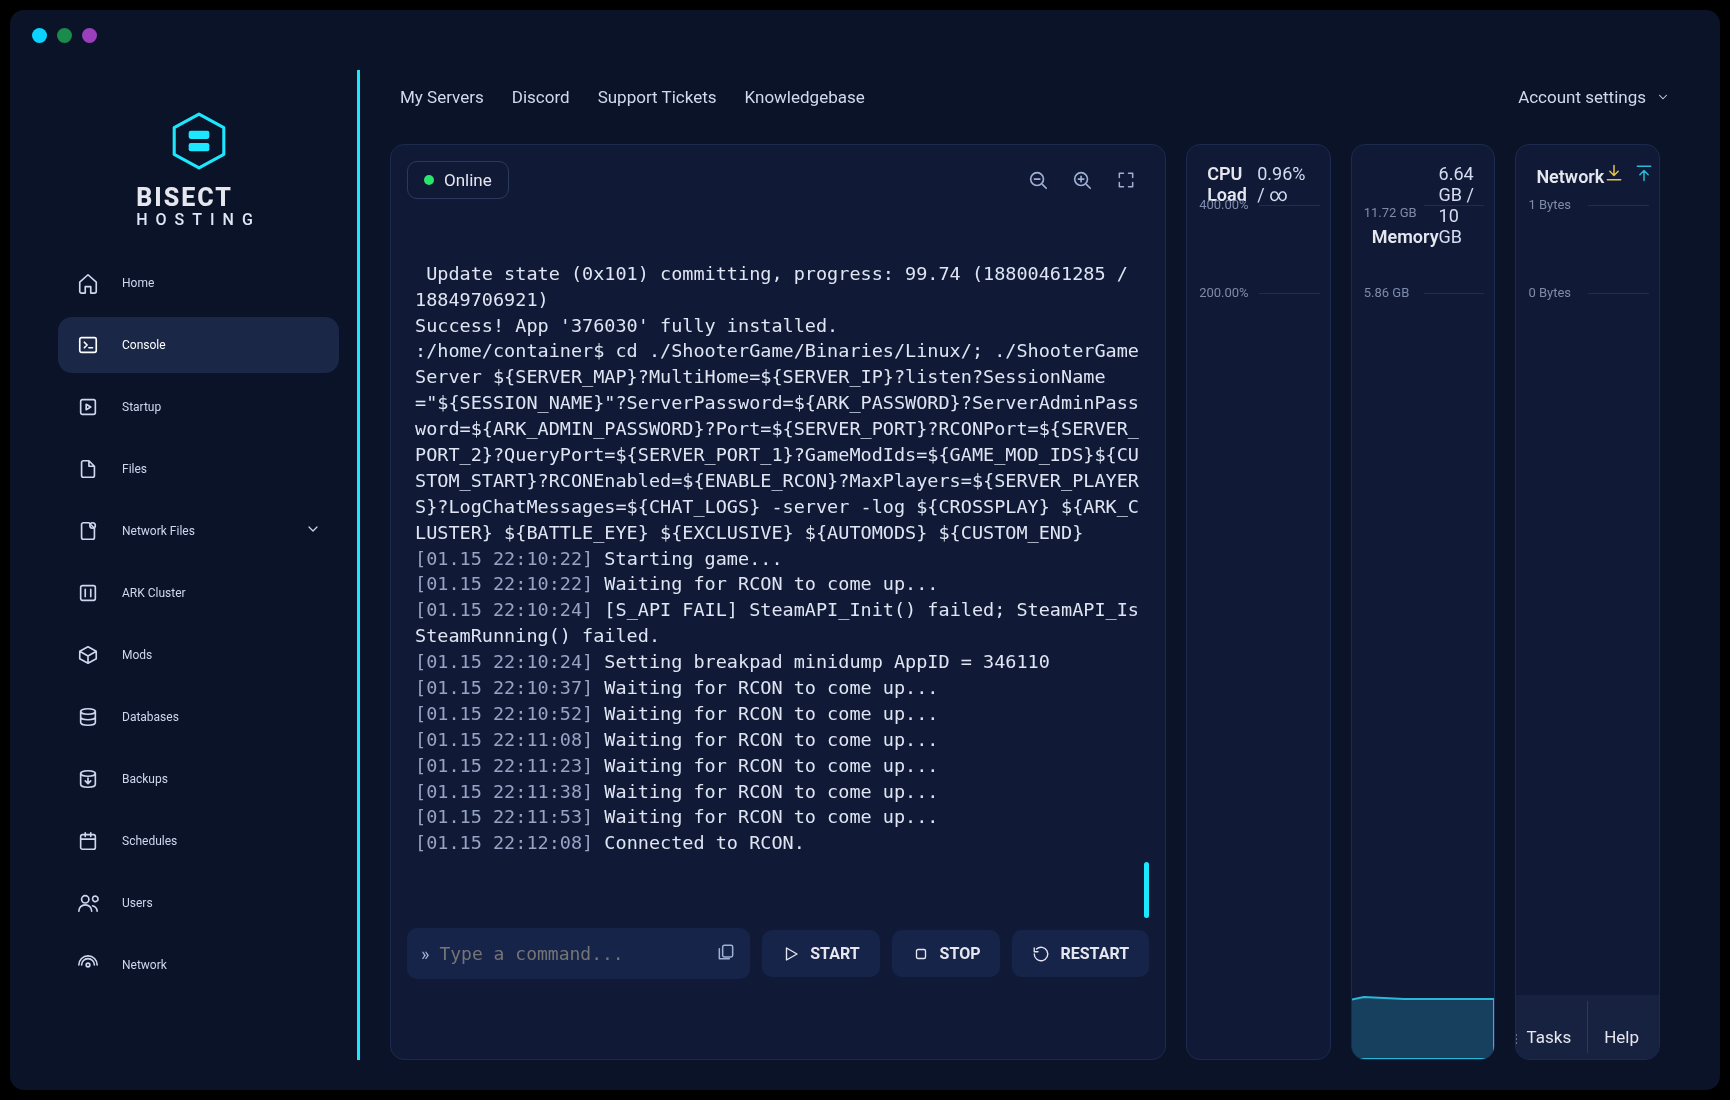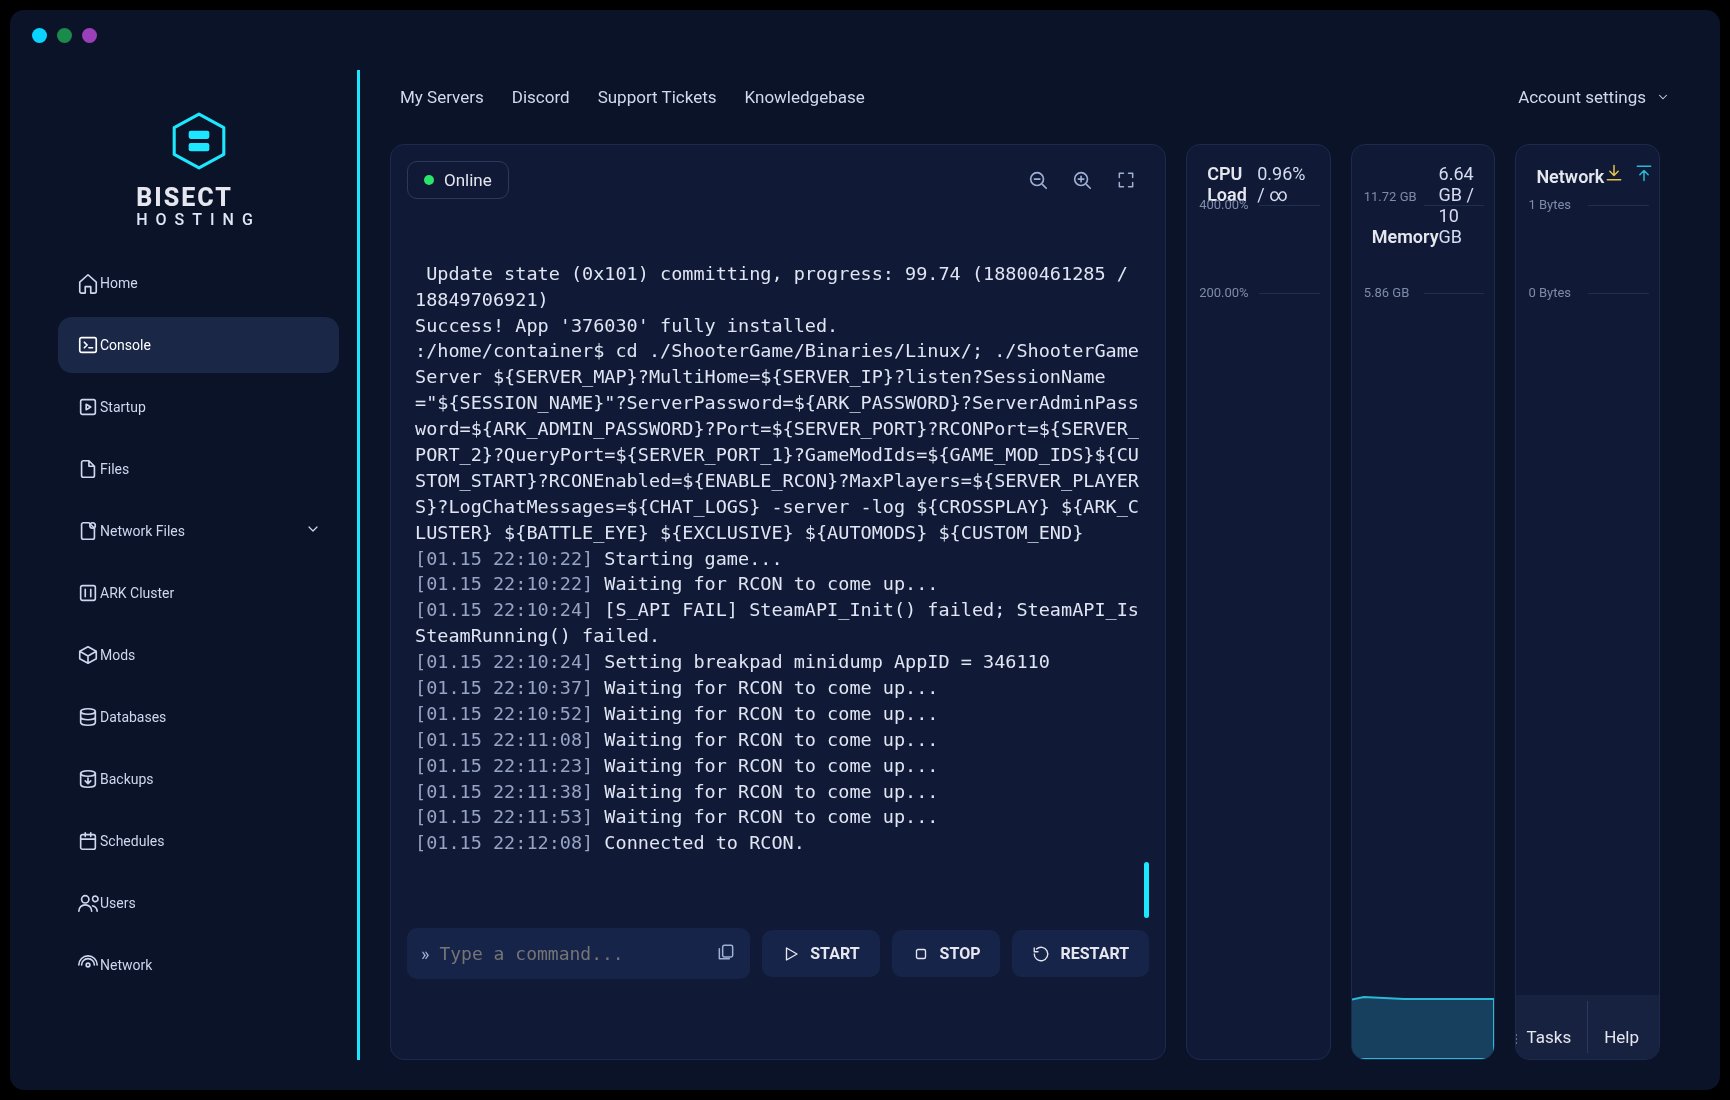--- a/index.html
+++ b/index.html
@@ -67,25 +67,25 @@
   color: #7e8bab;
   font-size: 16px;
   width: 100%;
   margin-bottom: 30px;
 }
 .search::placeholder { color: #7e8bab; }
 .nav { display: flex; flex-direction: column; gap: 6px; }
 .nav-item {
   display: flex;
   align-items: center;
-  gap: 0;
+  gap: 22px;
   padding: 16px 18px;
   border-radius: 14px;
   color: #cfd7ee;
-  font-size: 14px;
+  font-size: 12px;
   cursor: pointer;
 }
 .nav-item.active { background: #1a2746; color: #fff; }
 .nav-icon { width: 24px; height: 24px; display:flex;align-items:center;justify-content:center; flex-shrink:0;}
 .nav-item .chev { margin-left: auto; }
 
 .main { flex: 1; display: flex; flex-direction: column; }
 .topbar {
   height: 54px;
   display: flex;
@@ -425,21 +425,21 @@
             <div class="gridline" style="top:60px"></div>
             <span class="ytick" style="top:140px">200.00%</span>
             <div class="gridline" style="top:148px"></div>
           </div>
 
           <div class="stat-card">
             <div class="stat-head">
               <span>Memory</span>
               <span class="stat-val">6.64 GB / 10 GB</span>
             </div>
-            <span class="ytick" style="top:44px">11.72 GB</span>
+            <span class="ytick" style="top:60px">11.72 GB</span>
             <div class="gridline" style="top:60px"></div>
             <span class="ytick" style="top:140px">5.86 GB</span>
             <div class="gridline" style="top:148px"></div>
             <svg class="mem-area" viewBox="0 0 150 70" preserveAspectRatio="none">
               <path d="M0,70 L0,12 L20,8 L60,10 L100,10 L150,10 L150,70 Z" fill="#1a5a7a" fill-opacity="0.6" stroke="#2ab8d6" stroke-width="2"></path>
             </svg>
           </div>
 
           <div class="stat-card">
             <div class="stat-head">

